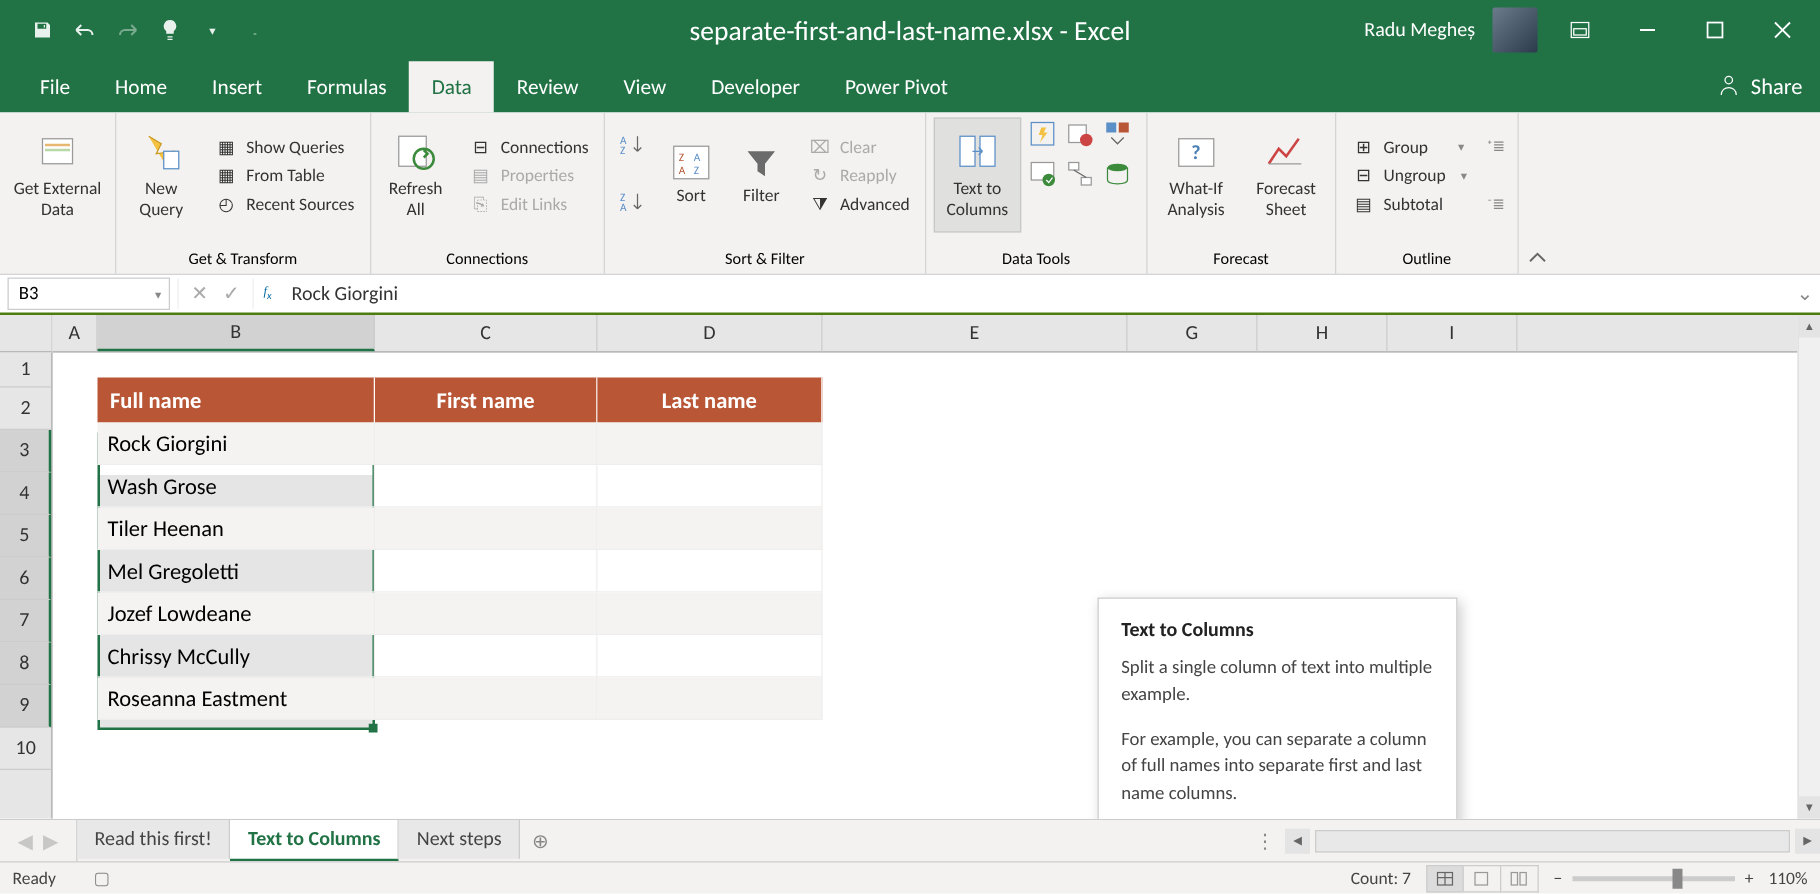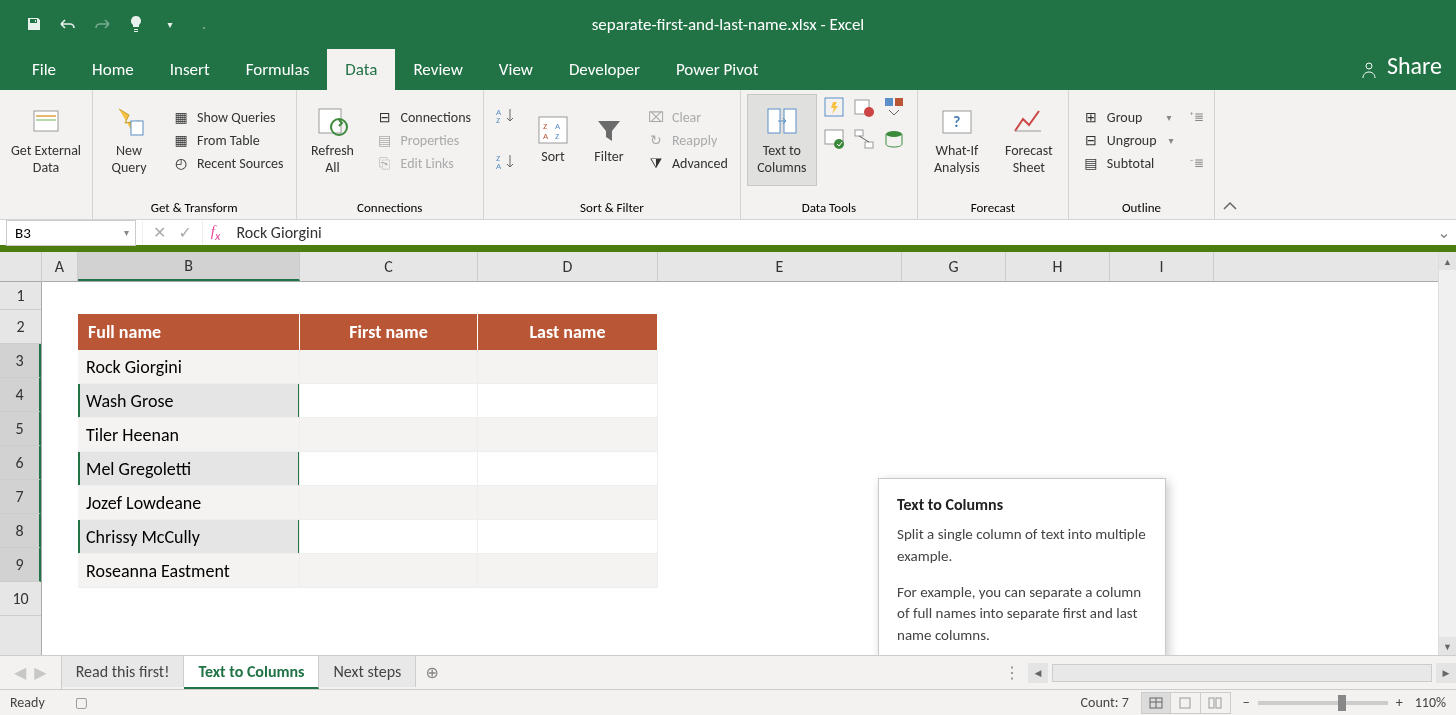--- a/index.html
+++ b/index.html
@@ -2,73 +2,73 @@
 <html><head>
 <meta charset="utf-8">
 <style>
   * { box-sizing: border-box; margin: 0; padding: 0; font-family: "Segoe UI", Calibri, sans-serif; }
   body { width: 1456px; height: 715px; overflow: hidden; background: #fff; display: flex; flex-direction: column; }
 
   
   .title-bar { background: #217346; height: 48px; display: flex; align-items: center; color: #fff; position: relative; }
   .qat { display: flex; align-items: center; gap: 6px; padding-left: 20px; }
   .qat-btn { width: 28px; height: 28px; display: flex; align-items: center; justify-content: center; color: #fff; opacity: .9; }
-  .title-center { position: absolute; left: 50%; transform: translateX(-50%); font-size: 17px; }
+  .title-center { position: absolute; left: 50%; transform: translateX(-50%); font-size: 22px; }
   .title-right { margin-left: auto; display: flex; align-items: center; gap: 14px; padding-right: 10px; }
   .user-name { font-size: 16px; }
   .avatar { width: 36px; height: 36px; background: linear-gradient(135deg,#6b7b8c,#2b3b4c); border-radius: 2px; }
   .win-btn { width: 40px; height: 36px; display: flex; align-items: center; justify-content: center; }
 
   
   .menu-bar { background: #217346; height: 42px; display: flex; align-items: flex-end; padding: 0 14px; color: #fff; font-size: 17px; }
   .menu-tab { padding: 10px 18px 10px; cursor: pointer; }
   .menu-tab.active { background: #f3f2f1; color: #217346; }
   .tell-me { display: flex; align-items: center; gap: 10px; margin-left: 20px; padding-bottom: 10px; color: #d7ece2; }
-  .share { margin-left: auto; display: flex; align-items: flex-end; gap: 8px; padding-bottom: 10px; font-size: 24px; }
+  .share { margin-left: auto; display: flex; align-items: flex-start; gap: 8px; padding-bottom: 10px; font-size: 18px; }
 
   
   .ribbon { background: #f3f2f1; height: 130px; border-bottom: 1px solid #d4d4d4; display: flex; }
   .group { border-right: 1px solid #d4d4d4; display: flex; flex-direction: column; padding: 4px 6px 2px; }
   .group-body { display: flex; align-items: flex-start; gap: 6px; flex: 1; }
   .group-label { text-align: center; font-size: 13px; color: #000000; padding: 2px 0; }
   .big-btn { display: flex; flex-direction: column; align-items: center; justify-content: center; width: 80px; height: 92px; font-size: 14px; color: #333; text-align: center; line-height: 1.2; gap: 4px; }
   .mid-btn { display: flex; flex-direction: column; align-items: center; justify-content: center; width: 60px; height: 92px; font-size: 14px; color: #333; text-align: center; line-height: 1.2; gap: 4px; }
   .small-list { display: flex; flex-direction: column; gap: 6px; font-size: 14px; color: #333; justify-content: center; height: 92px; padding: 0 6px; }
   .small-item { display: flex; align-items: center; gap: 6px; white-space: nowrap; }
   .disabled { color: #aaa; }
   .icon-box { width: 20px; height: 16px; display: inline-flex; align-items: center; justify-content: center; }
   .svg-large { width: 36px; height: 36px; }
   .highlighted { background: #e0e0de; border: 1px solid #c8c8c6; }
   .ribbon-collapse { width: 30px; display: flex; align-items: flex-end; justify-content: center; color: #666; padding-bottom: 8px; }
 
   
-  .formula-bar { height: 32px; border-bottom: 7px solid #4d7c0f; display: flex; align-items: center; background: #fff; }
+  .formula-bar { height: 32px; border-bottom: 2px solid #4d7c0f; display: flex; align-items: center; background: #fff; }
   .name-box { width: 130px; height: 26px; border: 1px solid #ccc; margin: 0 6px; display: flex; align-items: center; padding: 0 8px; font-size: 15px; position: relative; }
   .name-box::after { content: "▾"; position: absolute; right: 6px; color: #888; font-size: 10px; }
   .fx-btns { display: flex; gap: 12px; padding: 0 10px; color: #aaa; border-left: 1px solid #eee; border-right: 1px solid #eee; height: 24px; align-items: center; }
-  .fx-label { font-style: italic; font-family: "Times New Roman"; color: #ec4899; padding: 0 8px; font-size: 15px; }
+  .fx-label { font-style: italic; font-family: "Times New Roman"; color: #0369a1; padding: 0 8px; font-size: 10px; }
   .formula-input { flex: 1; padding: 0 8px; font-size: 16px; color: #333; }
   .fb-expand { width: 24px; color: #888; text-align: center; }
 
   
   .grid-wrap { flex: 1; display: flex; position: relative; overflow: hidden; background: #fff; }
   .corner { width: 42px; height: 30px; background: #e6e6e6; border-right: 1px solid #ccc; border-bottom: 1px solid #aaa; position: absolute; left: 0; top: 0; }
   .col-headers { position: absolute; left: 42px; top: 0; right: 18px; height: 30px; display: flex; background: #e6e6e6; border-bottom: 1px solid #aaa; }
   .col-h { border-right: 1px solid #ccc; display: flex; align-items: center; justify-content: center; font-size: 16px; color: #333; }
   .col-h.sel { background: #d2d2d2; border-bottom: 2px solid #217346; }
   .row-headers { position: absolute; left: 0; top: 30px; width: 42px; bottom: 0; background: #e6e6e6; border-right: 1px solid #aaa; }
   .row-h { height: 34px; border-bottom: 1px solid #ccc; display: flex; align-items: center; justify-content: center; font-size: 16px; color: #333; }
   .row-h.first { height: 28px; }
   .row-h.sel { background: #d2d2d2; border-right: 2px solid #217346; }
   .cells { position: absolute; left: 42px; top: 30px; right: 18px; bottom: 0; }
   .vscroll { position: absolute; right: 0; top: 0; bottom: 0; width: 18px; background: #f0f0f0; border-left: 1px solid #ddd; }
   .vscroll .arrow { height: 18px; background: #e4e4e4; display: flex; align-items: center; justify-content: center; font-size: 9px; color: #666; }
 
   
-  .data-table { position: absolute; left: 36px; top: 32px; width: 580px; }
+  .data-table { position: absolute; left: 36px; top: 20px; width: 580px; }
   .dt-head { display: flex; }
   .dt-head div { background: #b85636; color: #fff; font-weight: 600; font-size: 18px; height: 36px; display: flex; align-items: center; padding: 0 10px; border-right: 1px solid #fff; }
   .dt-row { display: flex; }
   .dt-row div { height: 34px; font-size: 18px; display: flex; align-items: center; padding: 0 8px; border-right: 1px solid #eee; border-bottom: 1px solid #eee; }
   .dt-row:nth-child(odd) div { background: #f5f3f2; }
   .c-full { width: 222px; }
   .c-first { width: 178px; justify-content: center; }
   .c-last { width: 180px; justify-content: center; }
   .selection-border { position: absolute; border: 2px solid #217346; pointer-events: none; }
   .sel-handle { position: absolute; width: 7px; height: 7px; background: #217346; right: -4px; bottom: -4px; }
@@ -123,20 +123,46 @@
     <div class="qat-btn">
         <svg width="14" height="18" viewBox="0 0 14 18">
           <path fill="#fff" d="M7 1a5 5 0 00-3 9v2h6v-2a5 5 0 00-3-9zM5 14h4v1H5zm0 2h4v1H5z"></path>
         </svg>
       </div>
     <div class="qat-btn" style="font-size:10px">▾</div>
     <div class="qat-btn" style="font-size:10px;opacity:.6">₌</div>
   </div>
   <div class="title-center">
     <span>separate-first-and-last-name.xlsx</span><span> - </span><span>Excel</span>
+  </div>
+  <div class="title-right">
+    <span class="user-name">Radu Megheș</span>
+    <div class="avatar"></div>
+    <div class="win-btn">
+        <svg width="16" height="14">
+          <rect x="1" y="1" width="14" height="12" fill="none" stroke="#fff"></rect>
+          <rect x="3" y="6" width="10" height="5" fill="none" stroke="#fff"></rect>
+        </svg>
+      </div>
+    <div class="win-btn">
+        <svg width="14" height="14">
+          <line x1="1" y1="7" x2="13" y2="7" stroke="#fff" stroke-width="1.5"></line>
+        </svg>
+      </div>
+    <div class="win-btn">
+        <svg width="14" height="14">
+          <rect x="1" y="1" width="12" height="12" fill="none" stroke="#fff" stroke-width="1.5"></rect>
+        </svg>
+      </div>
+    <div class="win-btn">
+        <svg width="14" height="14">
+          <line x1="1" y1="1" x2="13" y2="13" stroke="#fff" stroke-width="1.5"></line>
+          <line x1="13" y1="1" x2="1" y2="13" stroke="#fff" stroke-width="1.5"></line>
+        </svg>
+      </div>
   </div>
 </div>
 
 <div class="menu-bar">
   <div class="menu-tab">File</div>
   <div class="menu-tab">Home</div>
   <div class="menu-tab">Insert</div>
   <div class="menu-tab">Formulas</div>
   <div class="menu-tab active">Data</div>
   <div class="menu-tab">Review</div>

